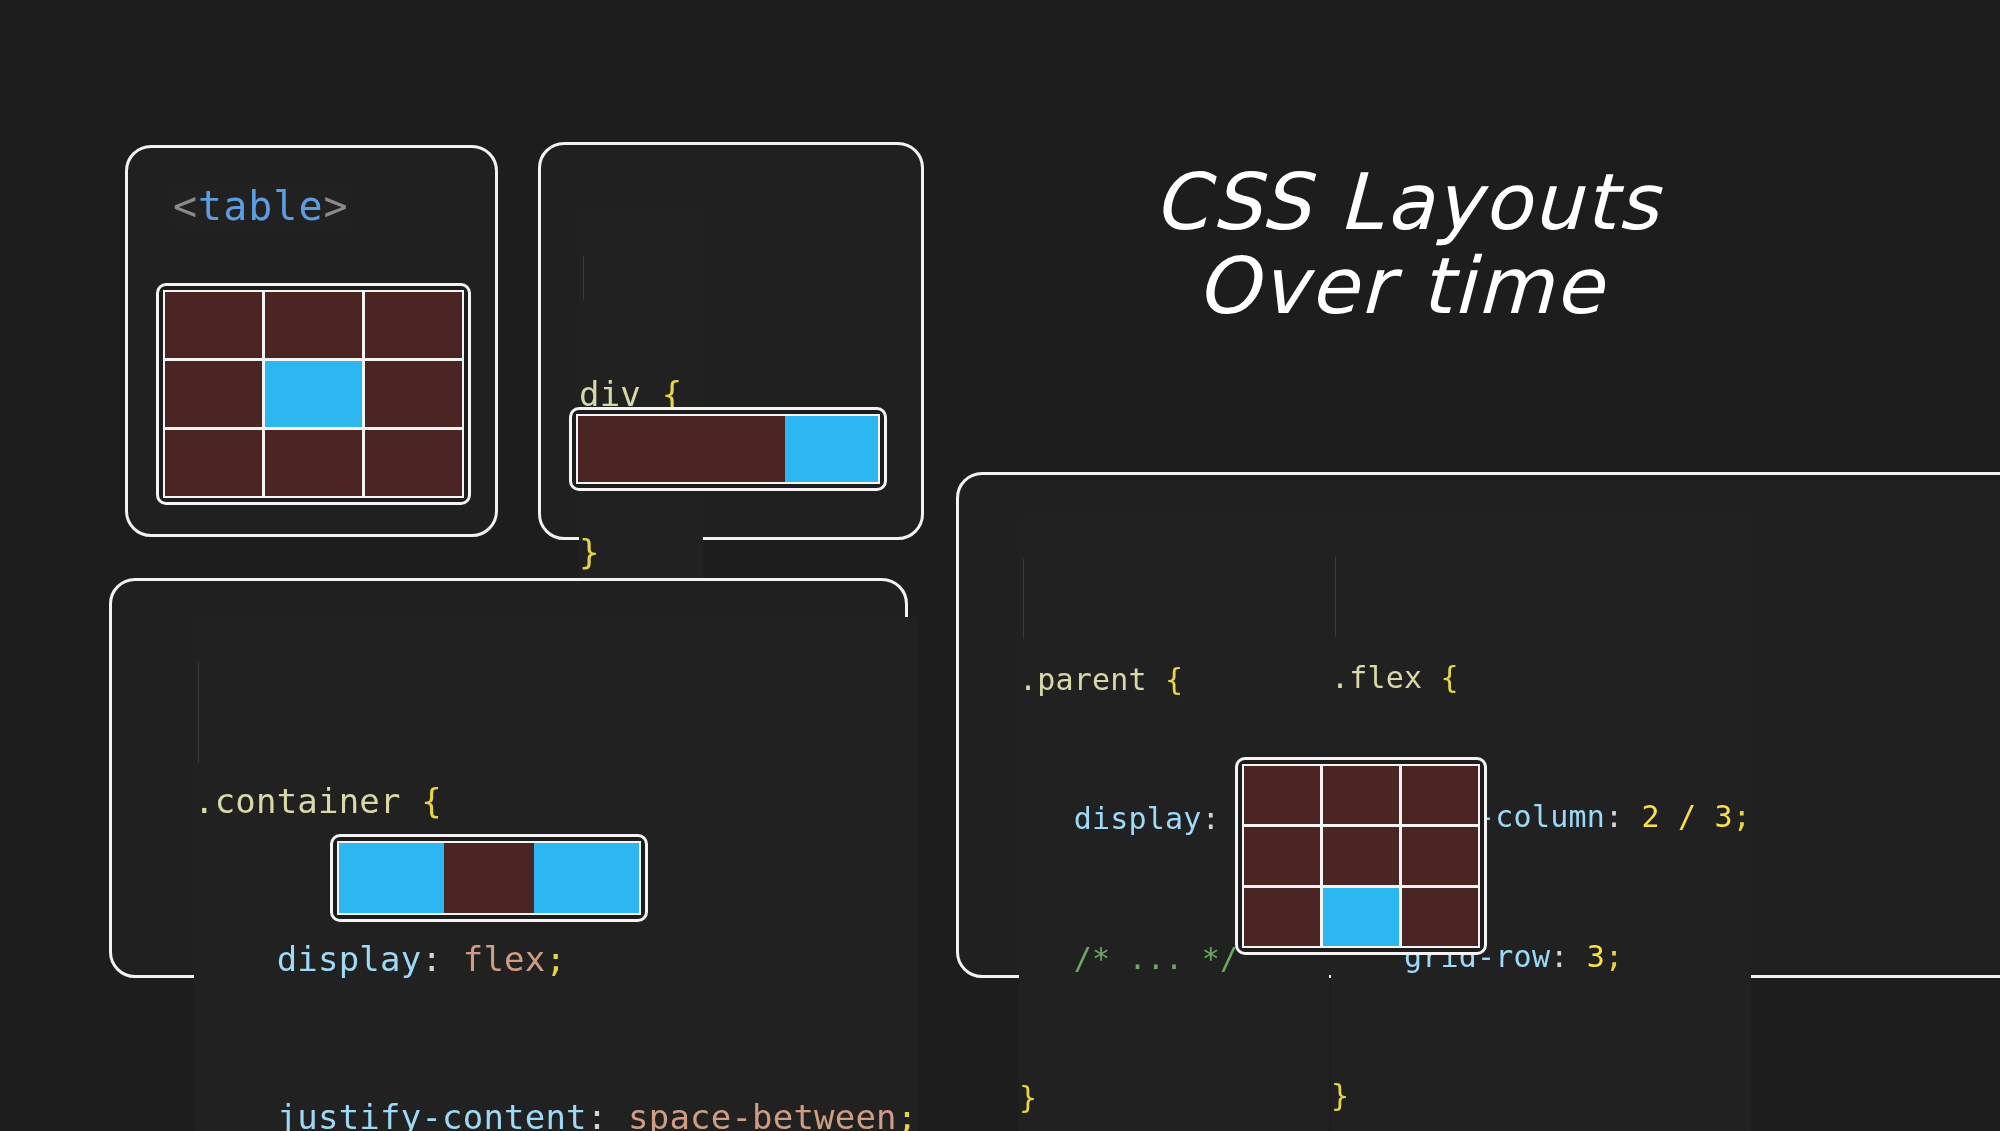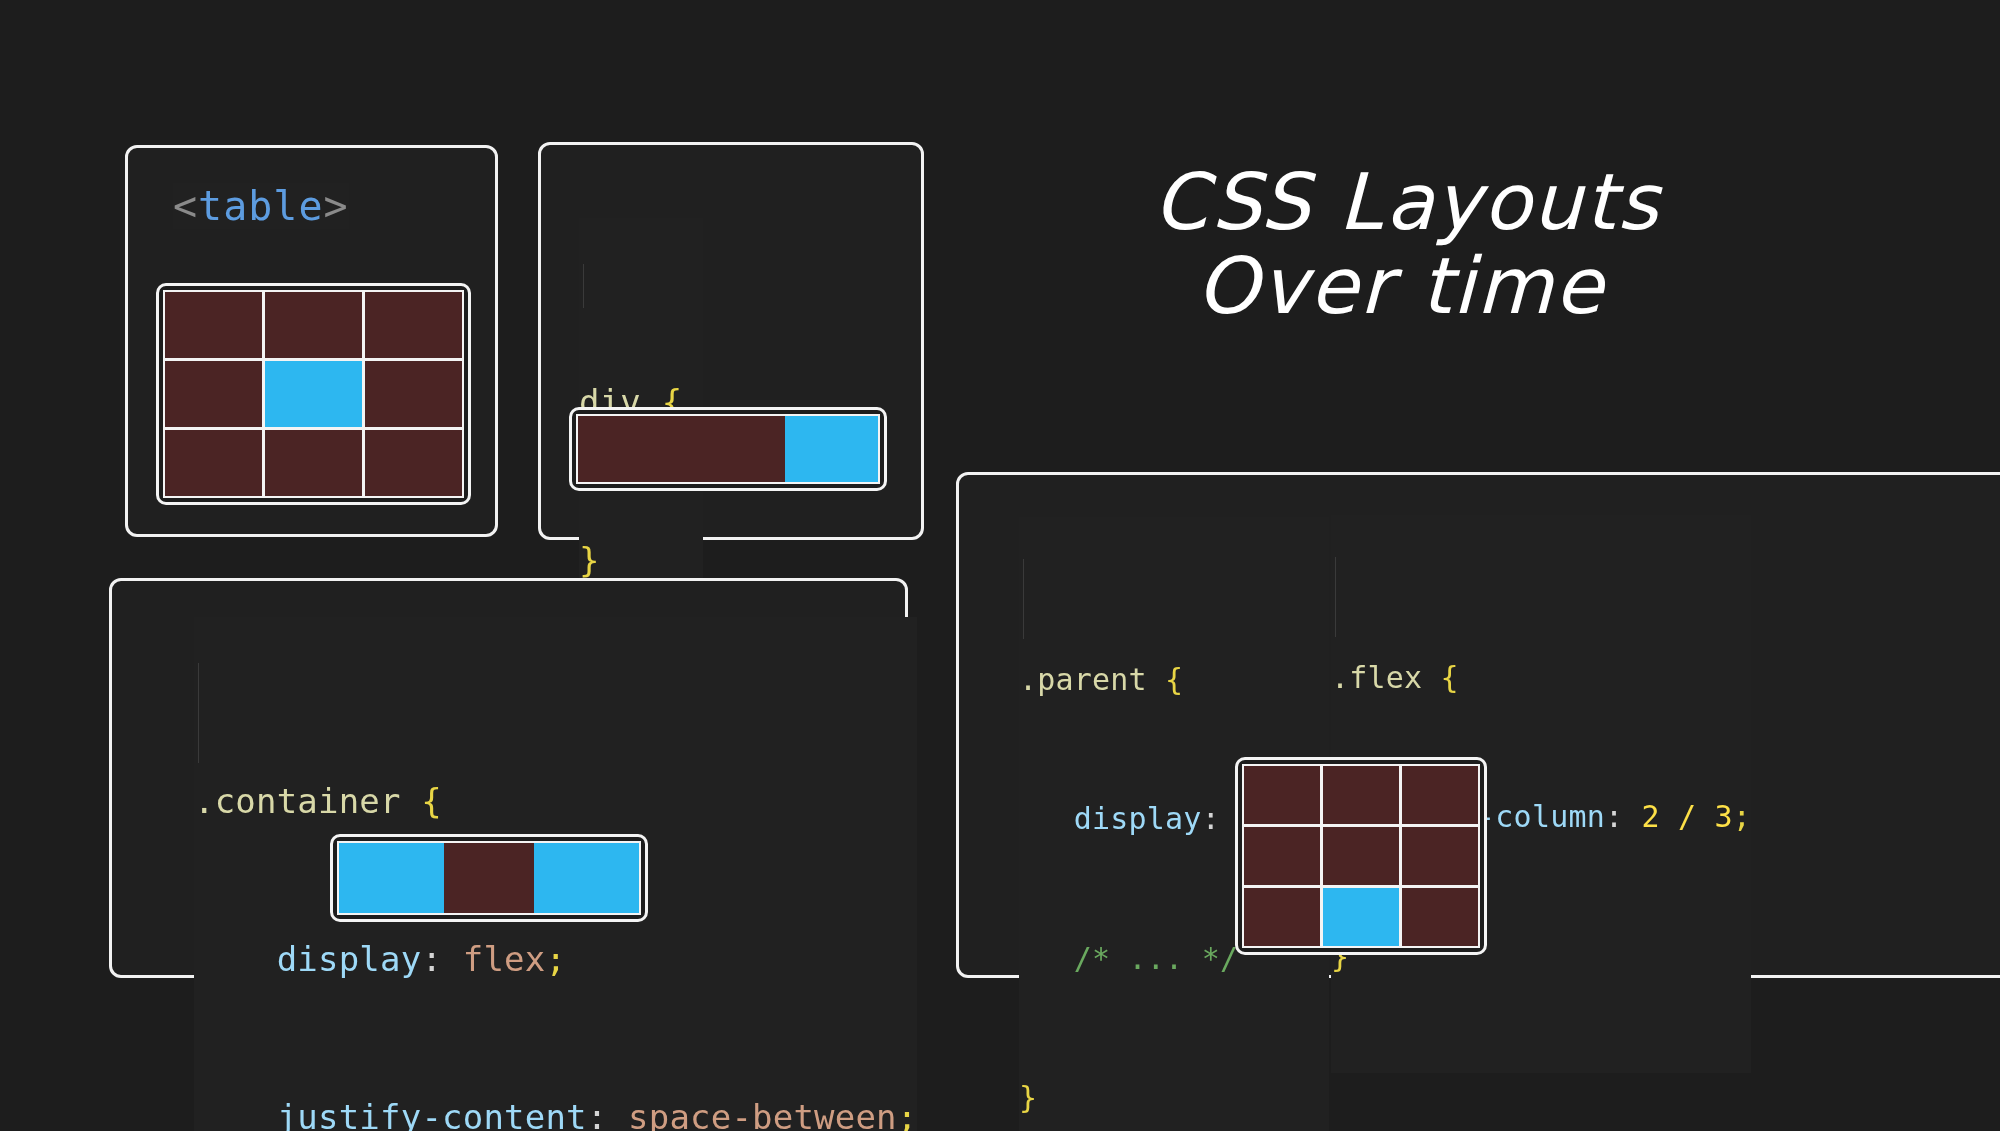--- a/index.html
+++ b/index.html
@@ -18,21 +18,21 @@
   .stage {
     position: absolute;
     inset: 0;
     background: #1d1d1d;
   }
 
   
   .panel {
     position: absolute;
     border: 3px solid #f2f2f2;
-    border-radius: 12px;
+    border-radius: 26px;
     background: #202020;
     box-sizing: border-box;
   }
 
   
   .code {
     position: absolute;
     font-family: "DejaVu Sans Mono", monospace;
     white-space: pre;
     line-height: 1.55;
@@ -144,21 +144,21 @@
         <div class="cell"></div>
         <div class="cell"></div>
         <div class="cell"></div>
         <div class="cell"></div>
       </div>
     </div>
   </div>
 
   <div class="panel" style="left:538px; top:142px; width:386px; height:398px;">
 
-    <div class="code" style="left:38px; top:73px; font-size:34px;">
+    <div class="code" style="left:38px; top:65px; font-size:34px;">
       <span class="guide" style="left:4px; top:46px; height:44px;"></span>
       <span class="ln"><span class="tok-sel">div</span><span class="tok-brace"> {</span></span>
       <span class="ln"><span class="tok-brace">}</span></span>
     </div>
 
     <div class="demo" style="left:28px; top:262px; width:318px; height:84px;">
       <div class="demo-inner float-row">
         <div class="float-box"></div>
       </div>
     </div>
@@ -194,20 +194,21 @@
       <span class="ln"><span class="tok-sel">.parent</span><span class="tok-brace"> {</span></span>
       <span class="ln">   <span class="tok-prop">display</span><span class="tok-punc">: </span><span class="tok-val">grid</span><span class="tok-semi">;</span></span>
       <span class="ln">   <span class="tok-cmt">/* ... */</span></span>
       <span class="ln"><span class="tok-brace">}</span></span>
     </div>
 
     <div class="code" style="left:372px; top:40px; font-size:30px;">
       <span class="guide" style="left:4px; top:42px; height:80px;"></span>
       <span class="ln"><span class="tok-sel">.flex</span><span class="tok-brace"> {</span></span>
       <span class="ln">    <span class="tok-prop">grid-column</span><span class="tok-punc">: </span><span class="tok-num">2 / 3</span><span class="tok-semi">;</span></span>
+      <span class="ln">    <span class="tok-prop">grid-row</span><span class="tok-punc">: </span><span class="tok-num">3</span><span class="tok-semi">;</span></span>
       <span class="ln"><span class="tok-brace">}</span></span>
     </div>
 
     <div class="demo" style="left:276px; top:282px; width:252px; height:198px;">
       <div class="grid3">
         <div class="cell"></div>
         <div class="cell"></div>
         <div class="cell"></div>
         <div class="cell"></div>
         <div class="cell"></div>

